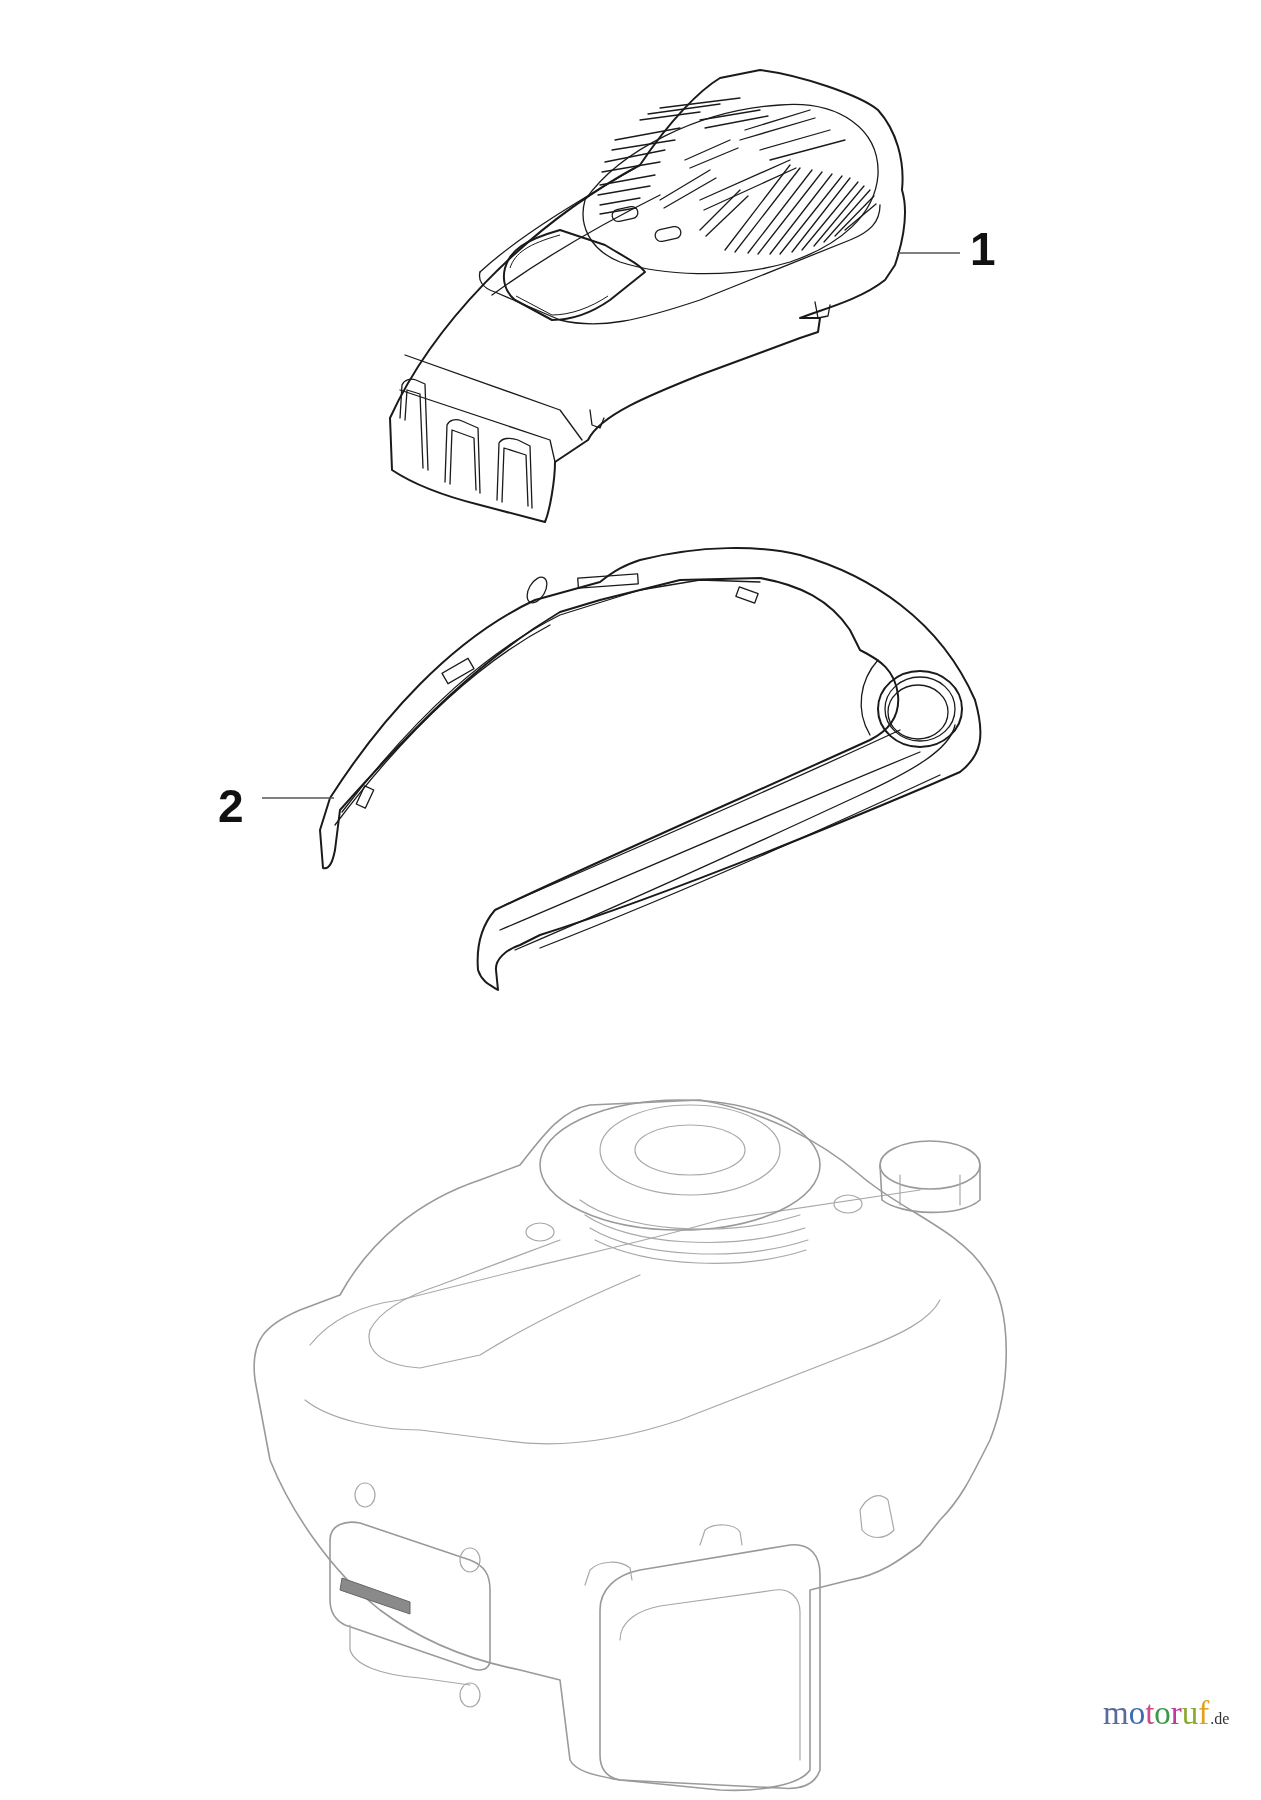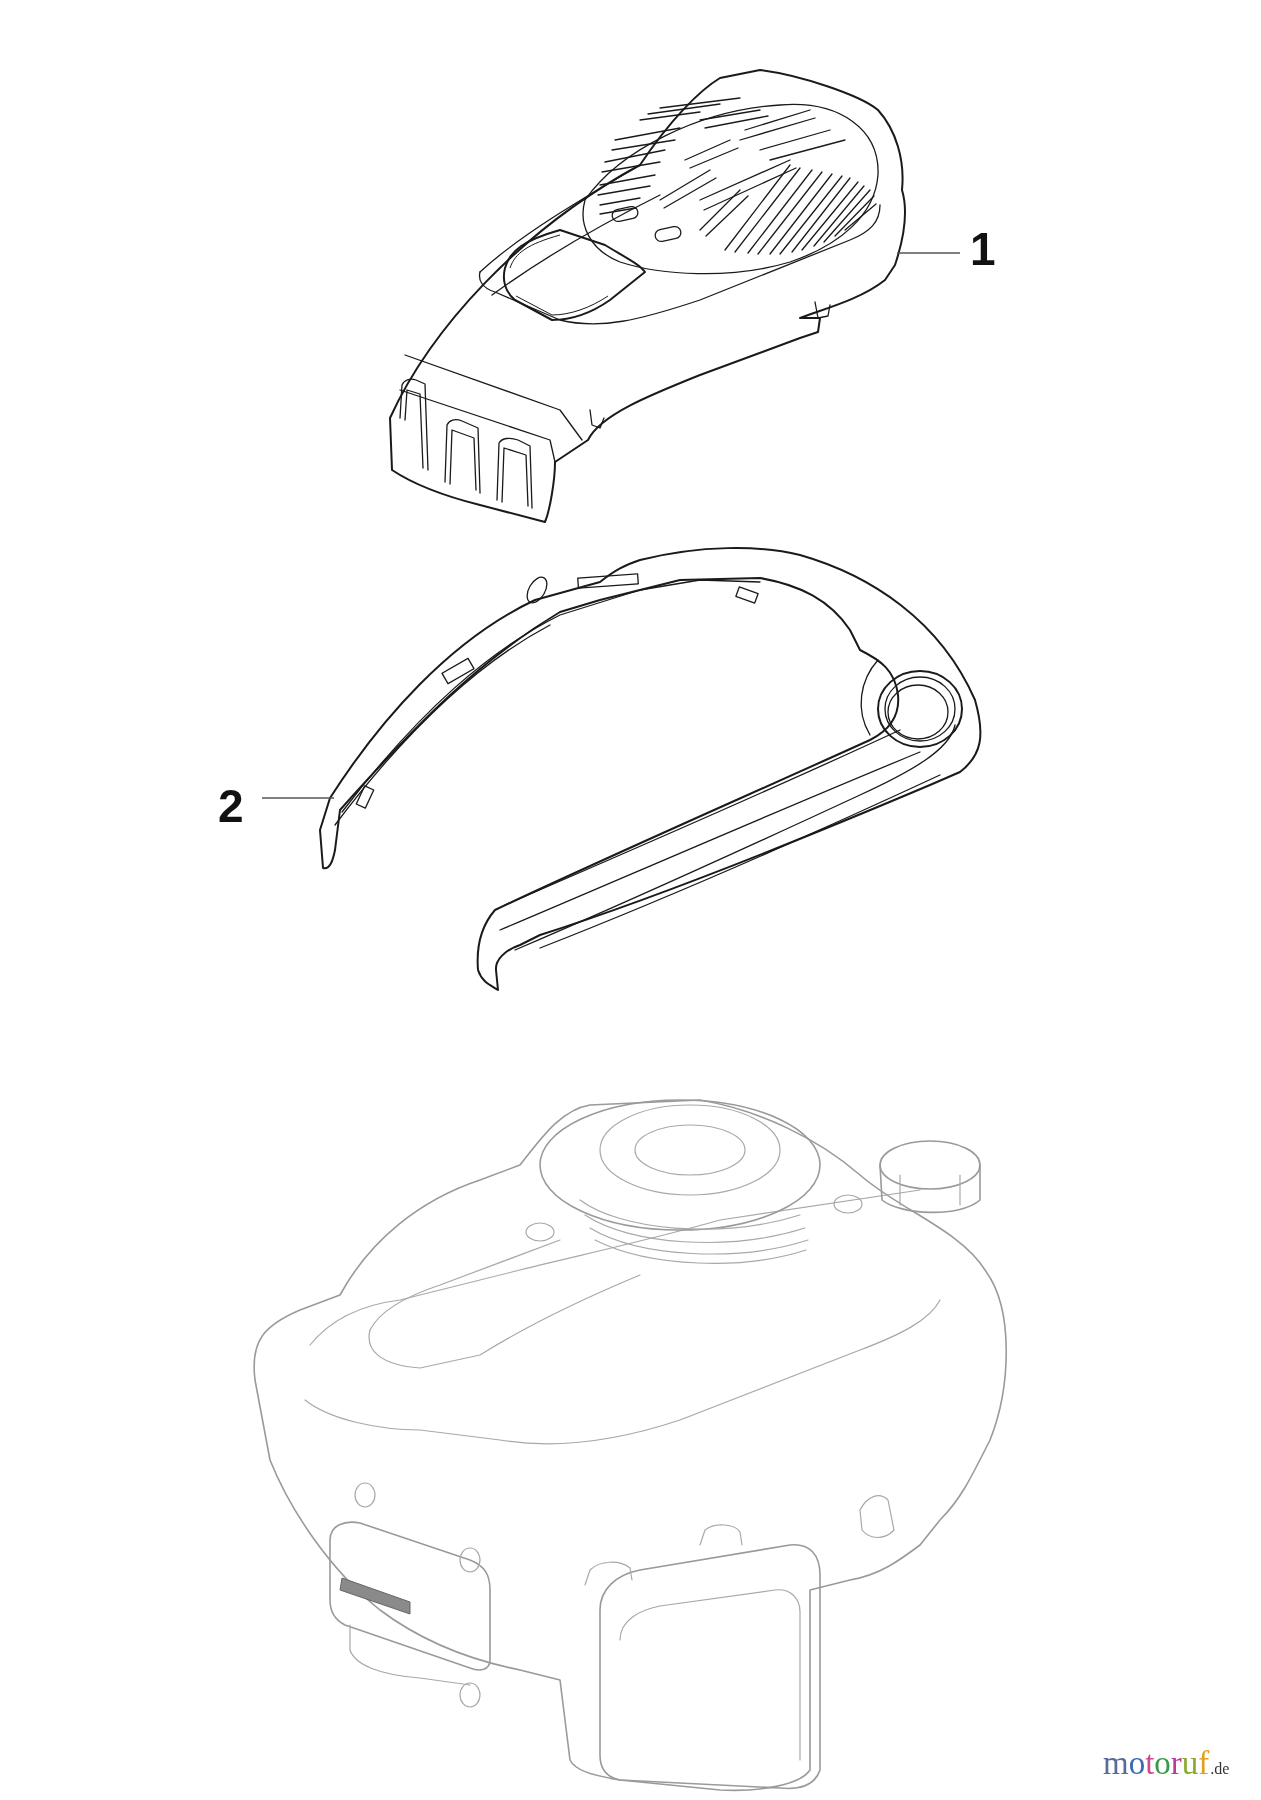--- a/index.html
+++ b/index.html
@@ -1,21 +1,21 @@
 <!DOCTYPE html>
 <html><head>
 <meta charset="utf-8">
 <style>
   html, body { margin: 0; padding: 0; background: #ffffff; }
   body { width: 1261px; height: 1800px; position: relative; overflow: hidden; font-family: "Liberation Sans", sans-serif; }
   .canvas { position: absolute; left: 0; top: 0; width: 1261px; height: 1800px; }
   .callout-num { position: absolute; font-family: "Liberation Sans", sans-serif; font-weight: bold; font-size: 46px; line-height: 1; color: #111111; }
   #num-1 { left: 970px; top: 226px; }
   #num-2 { left: 218px; top: 783px; }
-  .logo { position: absolute; left: 1103px; top: 1747px; font-family: "Liberation Serif", serif; font-size: 33px; letter-spacing: 0px; white-space: nowrap; line-height: 1; }
+  .logo { position: absolute; left: 1103px; top: 1697px; font-family: "Liberation Serif", serif; font-size: 33px; letter-spacing: 0px; white-space: nowrap; line-height: 1; }
   .logo span { display: inline-block; }
   .logo .tld { font-size: 16px; color: #333333; margin-left: 1px; }
   svg { position: absolute; left: 0; top: 0; }
   .ink { fill: none; stroke: #1a1a1a; stroke-width: 2; stroke-linejoin: round; stroke-linecap: round; }
   .ink-thin { fill: none; stroke: #1a1a1a; stroke-width: 1.3; stroke-linejoin: round; stroke-linecap: round; }
   .ink-dense { fill: none; stroke: #1a1a1a; stroke-width: 1; }
   .ghost { fill: none; stroke: #9a9a9a; stroke-width: 1.6; stroke-linejoin: round; stroke-linecap: round; }
   .ghost-thin { fill: none; stroke: #a8a8a8; stroke-width: 1.2; stroke-linejoin: round; stroke-linecap: round; }
   .leader { stroke: #555555; stroke-width: 1.4; }
 </style>

